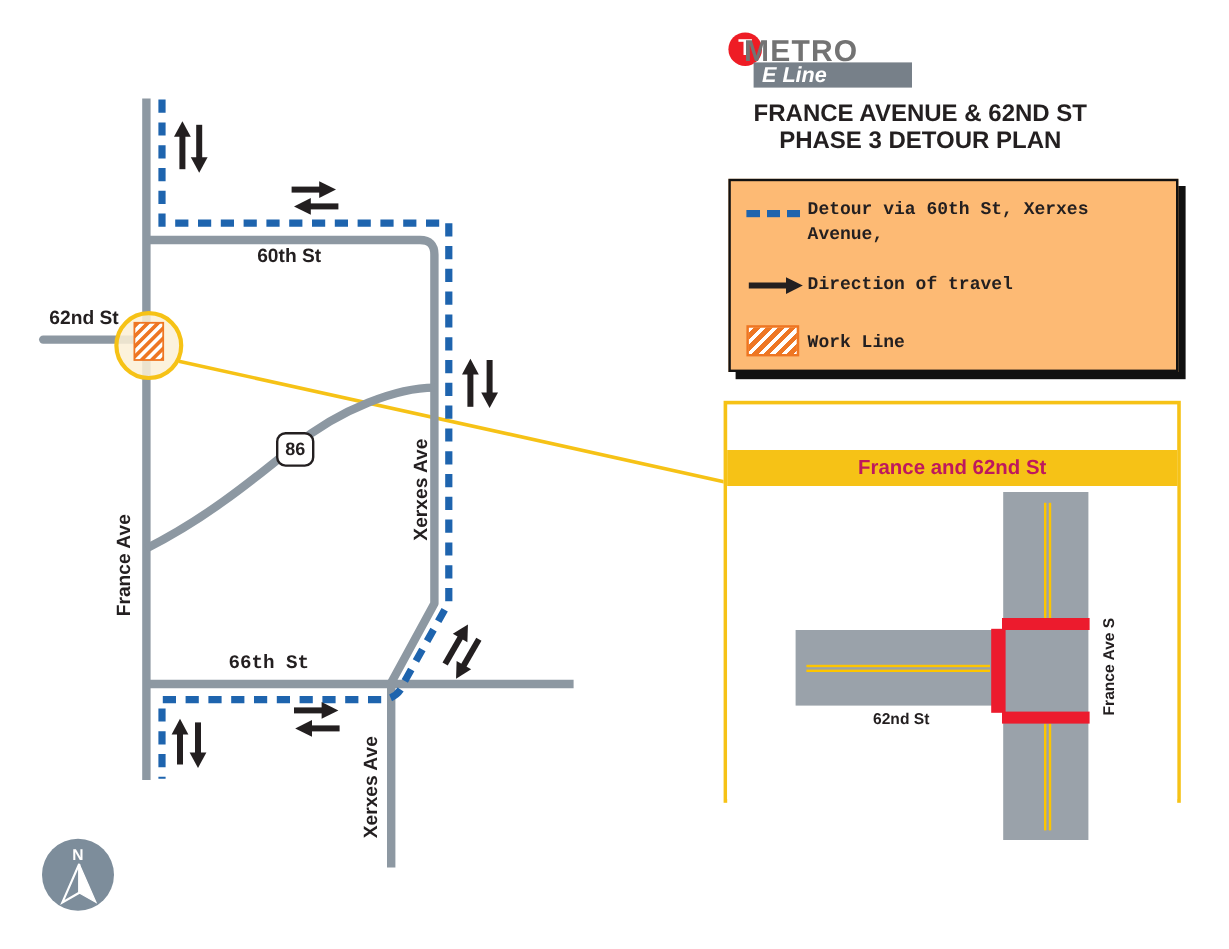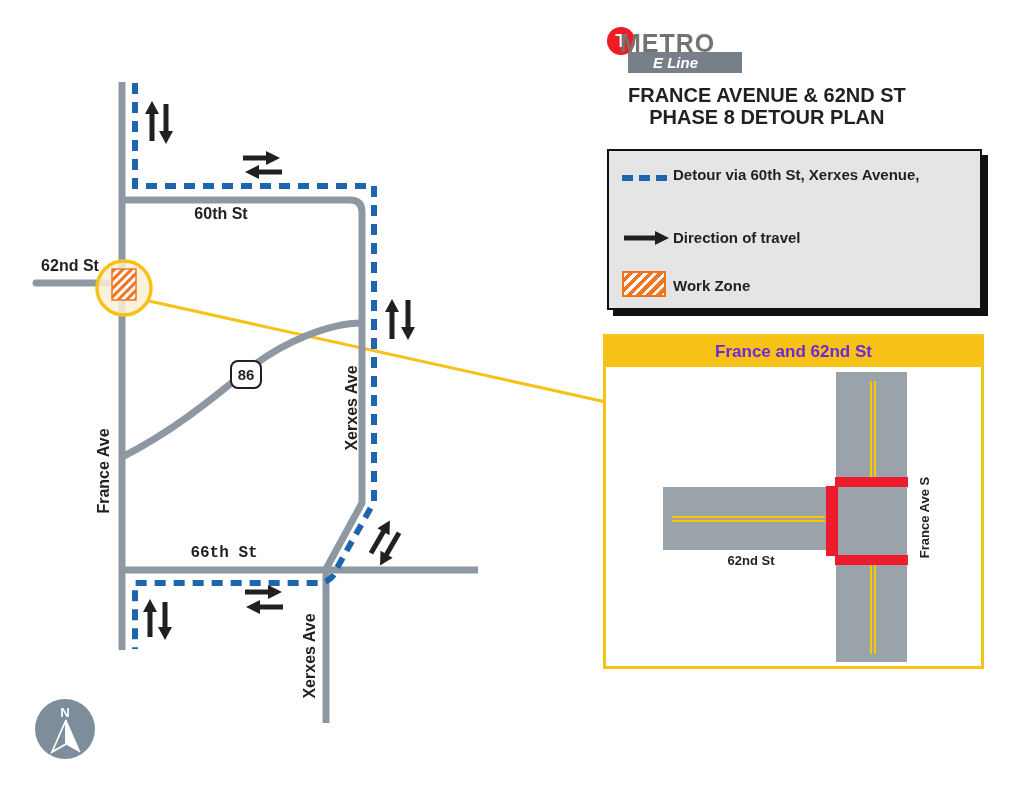--- a/index.html
+++ b/index.html
@@ -15,30 +15,30 @@
   .t-logo {
     left:607px; top:27px; width:28px; height:28px; border-radius:50%;
     background:#ee1c25; color:#fff; font-weight:bold; font-size:19px;
     display:flex; align-items:center; justify-content:center;
   }
   .brand {
     left:620px; top:29px; font-size:25px; font-weight:bold;
     color:#737373; letter-spacing:1px;
   }
   .line-badge {
-    left:628px; top:52px; width:114px; height:21px; background:#778089;
-    color:#fff; font-size:15px; font-weight:bold; font-style:italic;
-    line-height:21px; padding-left:25px;
+    left:628px; top:52px; width:132px; height:21px; background:#778089;
+    color:#fff; font-size:18px; font-weight:bold; font-style:italic;
+    line-height:21px; padding-left:7px;
   }
   .map-title { left:628px; top:84px; font-size:20px; font-weight:bold; line-height:22px;text-align:center; }
 
   
   .legend {
-    left:607px; top:149px; width:375px; height:161px; background:#e5e5e5;
-    border:2.5px solid #111; box-shadow:6px 6px 0 #111;
+    left:607px; top:149px; width:375px; height:161px; background:#fdba74;
+    border:2.5px solid #111; box-shadow:6px 6px 0 #111;font-family:Liberation Mono, monospace;
   }
   .legend .sw-dash {
     left:13px; top:24px; width:46px; height:6px;
     background:repeating-linear-gradient(to right,#1e64ae 0 11px, transparent 11px 17px);
   }
   .legend .txt { font-size:15px; font-weight:600; line-height:21px; }
   .legend .t1 { left:64px; top:13px; width:300px; }
   .legend .sw-arrow { left:13px; top:78px; }
   .legend .t2 { left:64px; top:76px; }
   .legend .sw-hatch {
@@ -55,22 +55,22 @@
     border:2.5px solid #231f20; border-radius:8px; font-size:15px; font-weight:bold;
     display:flex; align-items:center; justify-content:center;
   }
 
   
   .inset {
     left:603px; top:334px; width:381px; height:335px;
     border:3px solid #f6c216; background:#fff;
   }
   .inset-header {
-    height:30px; background:#f6c216; color:#6d28d9; font-size:17px; font-weight:bold;
-    display:flex; align-items:center; justify-content:center;
+    height:30px; background:#f6c216; color:#be185d; font-size:17px; font-weight:bold;
+    display:flex; align-items:center; justify-content:center;margin-top:38px;
   }
   .inset-body { position:relative; width:100%; height:299px; background:#fff; }
   .inset-label { font-size:13px; font-weight:bold; text-align:center; }
 </style>
 </head>
 <body>
 
 <div id="stage">
 
   <svg class="abs" style="left:0;top:0" width="1024" height="791" viewBox="0 0 1024 791">
@@ -138,48 +138,48 @@
     </g>
 
     <g>
       <circle cx="65" cy="729" r="30" fill="#7d8d9b"></circle>
       <text x="65" y="717" text-anchor="middle" font-size="13" font-weight="bold" fill="#fff" font-family="Liberation Sans, sans-serif">N</text>
       <polygon points="66,720 52,752 66,744" fill="#7d8d9b" stroke="#fff" stroke-width="1.8"></polygon>
       <polygon points="66,720 80,752 66,744" fill="#fff" stroke="#fff" stroke-width="1"></polygon>
     </g>
   </svg>
 
-  <div class="abs street-label" style="left:186px;top:205px;width:70px;">60th St</div>
+  <div class="abs street-label" style="left:206px;top:205px;width:70px;">60th St</div>
   <div class="abs street-label" style="left:35px;top:257px;width:70px;">62nd St</div>
   <div class="abs street-label" style="left:189px;top:544px;width:70px;font-family:Liberation Mono, monospace;">66th St</div>
   <div class="abs street-label vlabel" style="left:54px;top:462px;width:100px;">France Ave</div>
   <div class="abs street-label vlabel" style="left:302px;top:399px;width:100px;">Xerxes Ave</div>
   <div class="abs street-label vlabel" style="left:260px;top:647px;width:100px;">Xerxes Ave</div>
   <div class="abs shield">86</div>
 
   <div class="abs t-logo">T</div>
   <div class="abs brand">METRO</div>
   <div class="abs line-badge">E Line</div>
   <div class="abs map-title">
     <div>FRANCE AVENUE &amp; 62ND ST</div>
-    <div>PHASE 8 DETOUR PLAN</div>
+    <div>PHASE 3 DETOUR PLAN</div>
   </div>
 
   <div class="abs legend">
     <div class="abs sw-dash"></div>
     <div class="abs txt t1">
       <div>Detour via 60th St, Xerxes Avenue,</div>
     </div>
     <svg class="abs sw-arrow" width="48" height="18" viewBox="0 0 48 18">
       <line x1="2" y1="9" x2="33" y2="9" stroke="#231f20" stroke-width="5"></line>
       <polygon points="33,2 47,9 33,16" fill="#231f20"></polygon>
     </svg>
     <div class="abs txt t2">Direction of travel</div>
     <div class="abs sw-hatch"></div>
-    <div class="abs txt t3">Work Zone</div>
+    <div class="abs txt t3">Work Line</div>
   </div>
 
   <div class="abs inset">
     <div class="inset-header">France and 62nd St</div>
     <div class="inset-body">
       <svg class="abs" style="left:0;top:0" width="375" height="299" viewBox="0 0 375 299">
 
         <rect x="230" y="5" width="71" height="290" fill="#9aa2aa"></rect>
         <rect x="57" y="120" width="176" height="63" fill="#9aa2aa"></rect>
 

